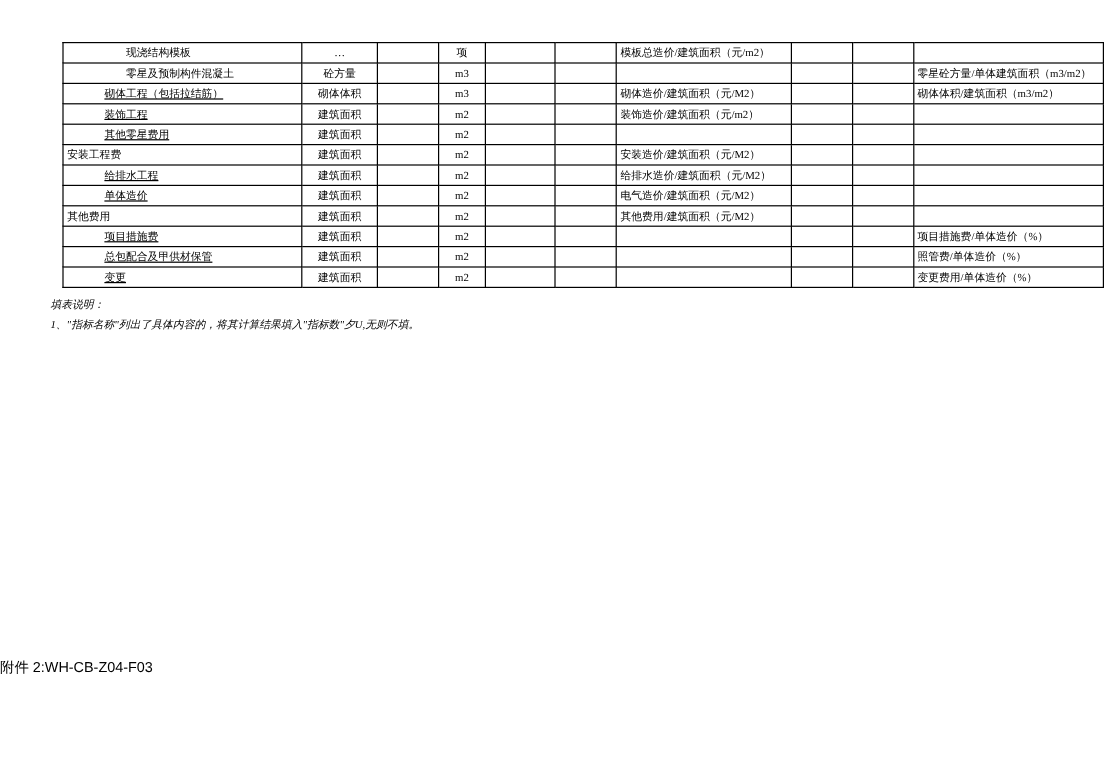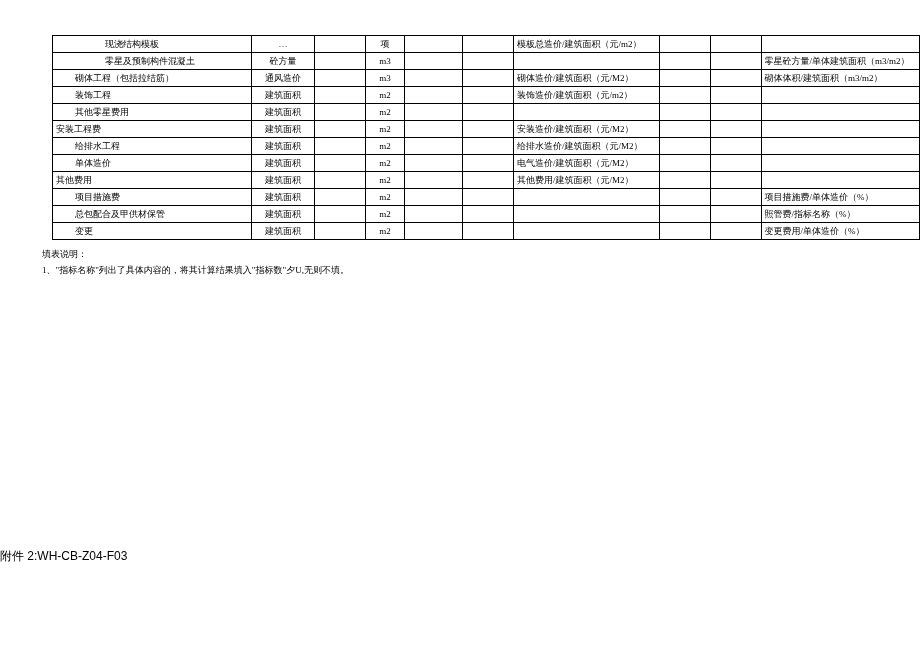--- a/index.html
+++ b/index.html
@@ -28,27 +28,28 @@
     .c1 { width: 148px; }
     .c2 { width: 58px; text-align: center; }
     .c3 { width: 48px; }
     .c4 { width: 34px; text-align: center; }
     .c5 { width: 56px; }
     .c6 { width: 48px; }
     .c7 { width: 140px; }
     .c8 { width: 48px; }
     .c9 { width: 48px; }
     .c10 { width: 152px; }
-    .indent1 { padding-left: 22px; }
+    .indent1 { padding-left: 34px; text-decoration: underline; }
     .indent2 { padding-left: 52px; }
     .notes {
       margin-left: 42px;
       margin-top: 6px;
       font-size: 9px;
       line-height: 1.8;
+      font-style: italic;
     }
     .footer {
       margin-top: 270px;
       font-size: 12px;
       font-family: Arial, "SimSun", sans-serif;
     }
   </style>
 </head>
 <body>
 
@@ -73,21 +74,21 @@
         <td class="c4">m3</td>
         <td class="c5"></td>
         <td class="c6"></td>
         <td class="c7"></td>
         <td class="c8"></td>
         <td class="c9"></td>
         <td class="c10">零星砼方量/单体建筑面积（m3/m2）</td>
       </tr>
       <tr>
         <td class="c1 indent1">砌体工程（包括拉结筋）</td>
-        <td class="c2">通风造价</td>
+        <td class="c2">砌体体积</td>
         <td class="c3"></td>
         <td class="c4">m3</td>
         <td class="c5"></td>
         <td class="c6"></td>
         <td class="c7">砌体造价/建筑面积（元/M2）</td>
         <td class="c8"></td>
         <td class="c9"></td>
         <td class="c10">砌体体积/建筑面积（m3/m2）</td>
       </tr>
       <tr>
@@ -177,21 +178,21 @@
       <tr>
         <td class="c1 indent1">总包配合及甲供材保管</td>
         <td class="c2">建筑面积</td>
         <td class="c3"></td>
         <td class="c4">m2</td>
         <td class="c5"></td>
         <td class="c6"></td>
         <td class="c7"></td>
         <td class="c8"></td>
         <td class="c9"></td>
-        <td class="c10">照管费/指标名称（%）</td>
+        <td class="c10">照管费/单体造价（%）</td>
       </tr>
       <tr>
         <td class="c1 indent1">变更</td>
         <td class="c2">建筑面积</td>
         <td class="c3"></td>
         <td class="c4">m2</td>
         <td class="c5"></td>
         <td class="c6"></td>
         <td class="c7"></td>
         <td class="c8"></td>

